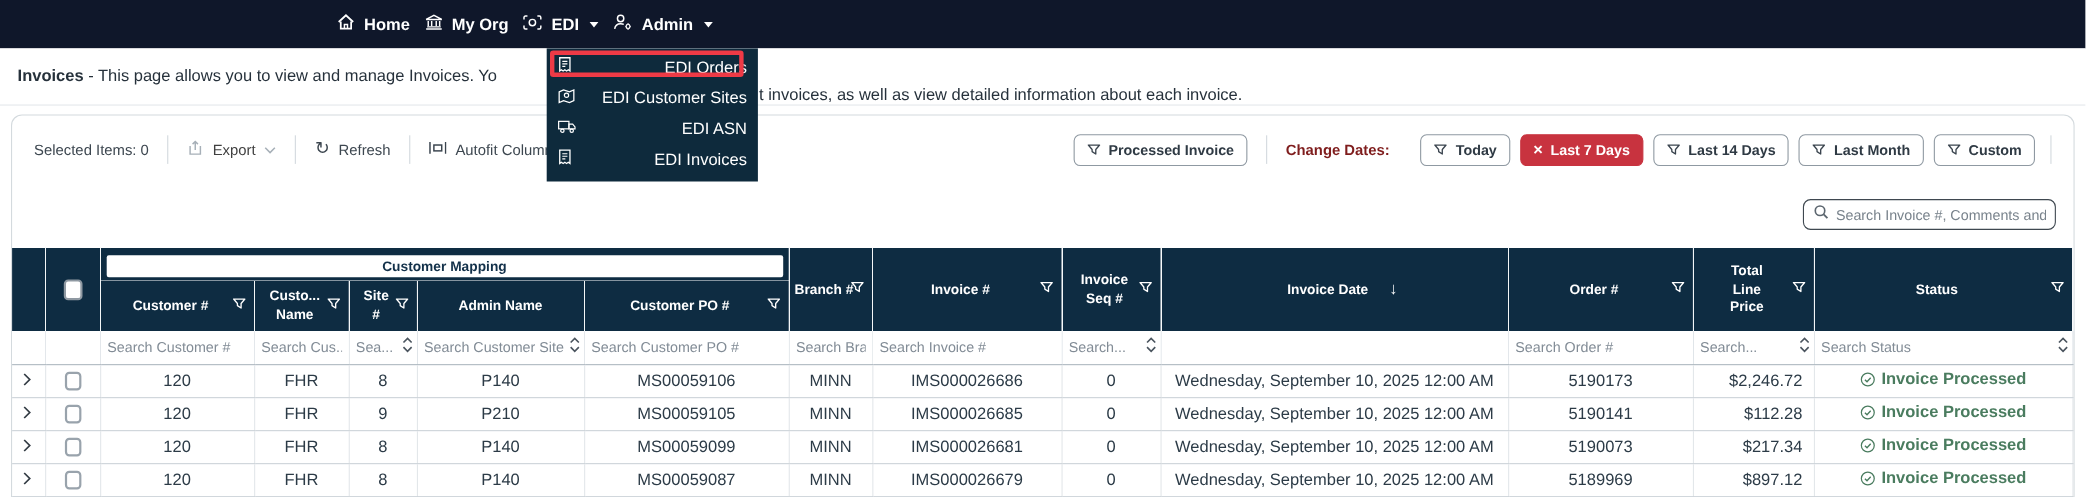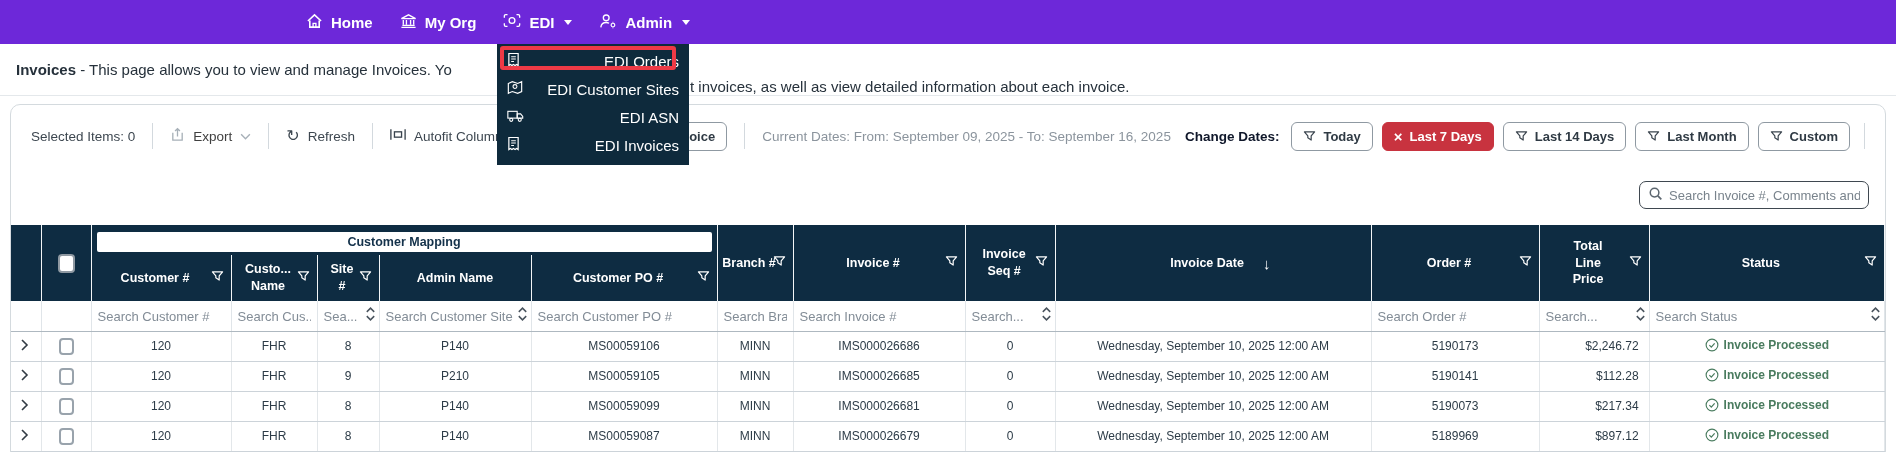--- a/index.html
+++ b/index.html
@@ -1,22 +1,22 @@
 <!DOCTYPE html>
 <html><head>
 <meta charset="utf-8">
 <style>
   * { margin:0; padding:0; box-sizing:border-box; }
   html,body { width:1896px; height:452px; overflow:hidden; background:#fff;
     font-family:"Liberation Sans", sans-serif; }
   body { position:relative; }
 
   
-  .nav { height:44px; background:#6d28d9; display:flex; align-items:center;
-    padding-left:306px; gap:27px; }
+  .nav { height:44px; background:#0f172a; display:flex; align-items:center;
+    padding-left:306px; gap:13px; }
   .nav-item { display:inline-flex; align-items:center; gap:8px; color:#fff;
     font-size:15px; font-weight:700; cursor:pointer; }
   .caret { width:0; height:0; border-left:4px solid transparent;
     border-right:4px solid transparent; border-top:5px solid #fff; margin-left:2px; }
 
   
   .dropdown { position:absolute; left:497px; top:44px; width:192px;
     background:#0e2a3c; z-index:50; padding:3px 0 6px 0; }
   .dd-item { display:flex; align-items:center; gap:7px; color:#fff;
     font-size:15px; padding:5px 10px; height:28px; cursor:pointer;justify-content:space-between; }
@@ -39,21 +39,21 @@
   .tool-item { display:inline-flex; align-items:center; gap:8px; font-size:13.5px;
     color:#3d4750; white-space:nowrap; }
   .tool-item.gray { color:#404040; }
   .divider { width:1px; height:26px; background:#d3d9de; margin:0 17px; flex:none; }
   .btn { display:inline-flex; align-items:center; gap:7px; border:1px solid #8f99a2;
     border-radius:6px; background:#fff; height:29px; padding:0 11px; font-size:13px;
     color:#2f3a44; font-weight:600; white-space:nowrap; cursor:pointer; }
   .btn.red { background:#c8333f; border-color:#c8333f; color:#fff; }
   .btn .xglyph { font-size:15px; font-weight:700; line-height:1; }
   .dates-label { font-size:13.5px; color:#8b949d; margin:0 14px 0 0; white-space:nowrap; }
-  .change-label { font-size:13.5px; font-weight:700; color:#0f172a; margin-right:12px; white-space:nowrap; }
+  .change-label { font-size:13.5px; font-weight:700; color:#7f1d1d; margin-right:28px; white-space:nowrap; }
   .date-btns { display:inline-flex; gap:9px; }
   .refresh-glyph { font-size:16px; line-height:1; color:#3d4750; }
 
   
   .search-row { position:relative; height:58px; }
   .search-box { position:absolute; right:16px; top:14px; width:230px; height:28px;
     border:1.5px solid #3f4850; border-radius:7px; display:flex; align-items:center;
     gap:6px; padding:0 8px; background:#fff; }
   .search-box input { border:none; outline:none; flex:1; font-size:13px;
     font-family:"Liberation Sans",sans-serif; color:#333; background:transparent; }
@@ -76,21 +76,21 @@
     background:#fff; margin:0 auto; }
 
   .filter-row td { background:#fff; height:30px; border-right:1px solid #e0e5e9;
     border-bottom:1px solid #aeb8c0; position:relative; padding:0 4px; }
   .filter-row input { width:100%; border:none; outline:none; font-size:13px;
     font-family:"Liberation Sans",sans-serif; color:#3d4750; background:transparent;
     padding:0 2px; }
   .filter-row input::placeholder { color:#828c96; }
   .spin { position:absolute; right:3px; top:50%; transform:translateY(-50%); }
 
-  tbody td { height:30px; font-size:12px; color:#2c3b47; text-align:center;
+  tbody td { height:30px; font-size:15px; color:#2c3b47; text-align:center;
     border-bottom:1px solid #ccd3d9; border-right:1px solid #e3e7ea;
     white-space:nowrap; overflow:hidden; }
   tbody td.num-right { text-align:right; padding-right:10px; }
   td.exp-cell { text-align:left; padding-left:9px; }
   .row-checkbox { width:15px; height:17px; border:2px solid #99a3ac; border-radius:4px;
     background:#fff; margin:0 auto; }
   .status-badge { display:inline-flex; align-items:center; gap:5px; color:#4a7c5f;
     font-weight:600; }
 </style>
 </head>
@@ -203,21 +203,20 @@
       <span>Autofit Columns</span>
     </span>
 
     <span class="btn" style="margin-left:auto;">
       <svg width="13" height="13" viewBox="0 0 14 14">
           <path d="M1.5 2h11L8.8 6.4v4.4L5.2 8.4V6.4z" fill="none" stroke="#3a444e" stroke-width="1.3" stroke-linejoin="round"></path>
         </svg>
       <span>Processed Invoice</span>
     </span>
     <span class="divider"></span>
-    <span class="dates-label">Current Dates: From: September 09, 2025 - To: September 16, 2025</span>
     <span class="change-label">Change Dates:</span>
     <span class="date-btns">
       <span class="btn">
         <svg width="13" height="13" viewBox="0 0 14 14">
             <path d="M1.5 2h11L8.8 6.4v4.4L5.2 8.4V6.4z" fill="none" stroke="#3a444e" stroke-width="1.3" stroke-linejoin="round"></path>
           </svg>
         <span>Today</span>
       </span>
       <span class="btn red">
         <span class="xglyph">×</span>

